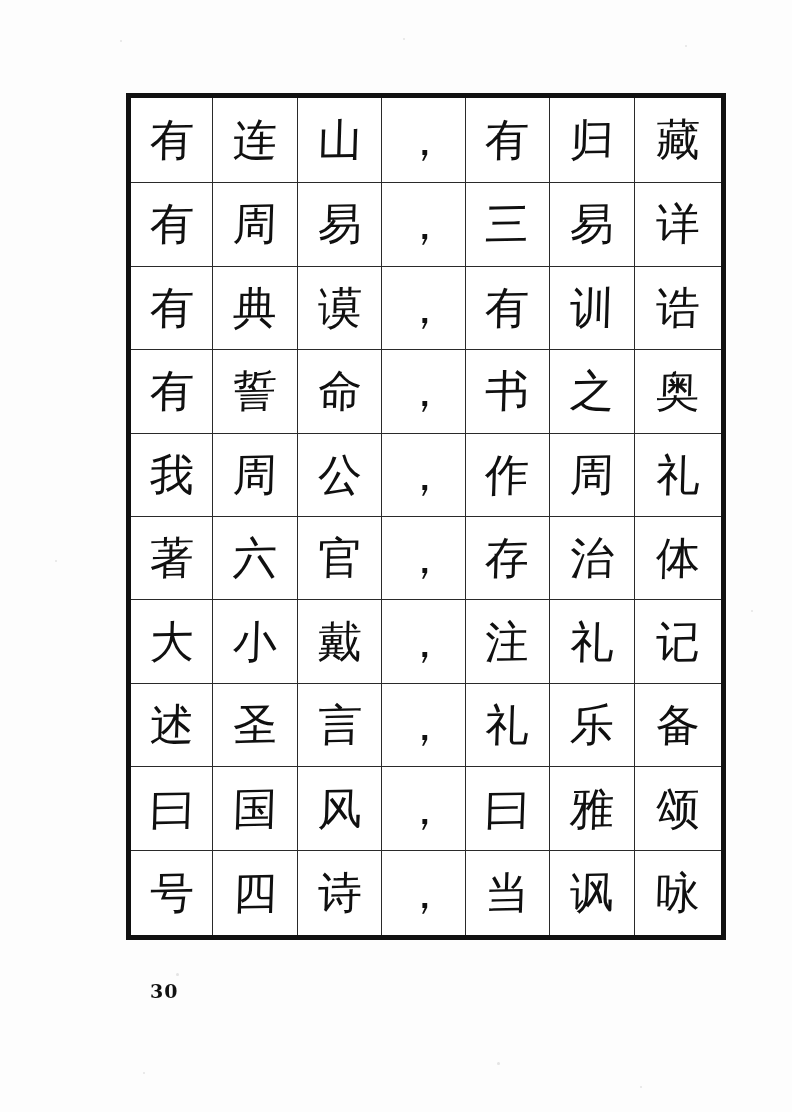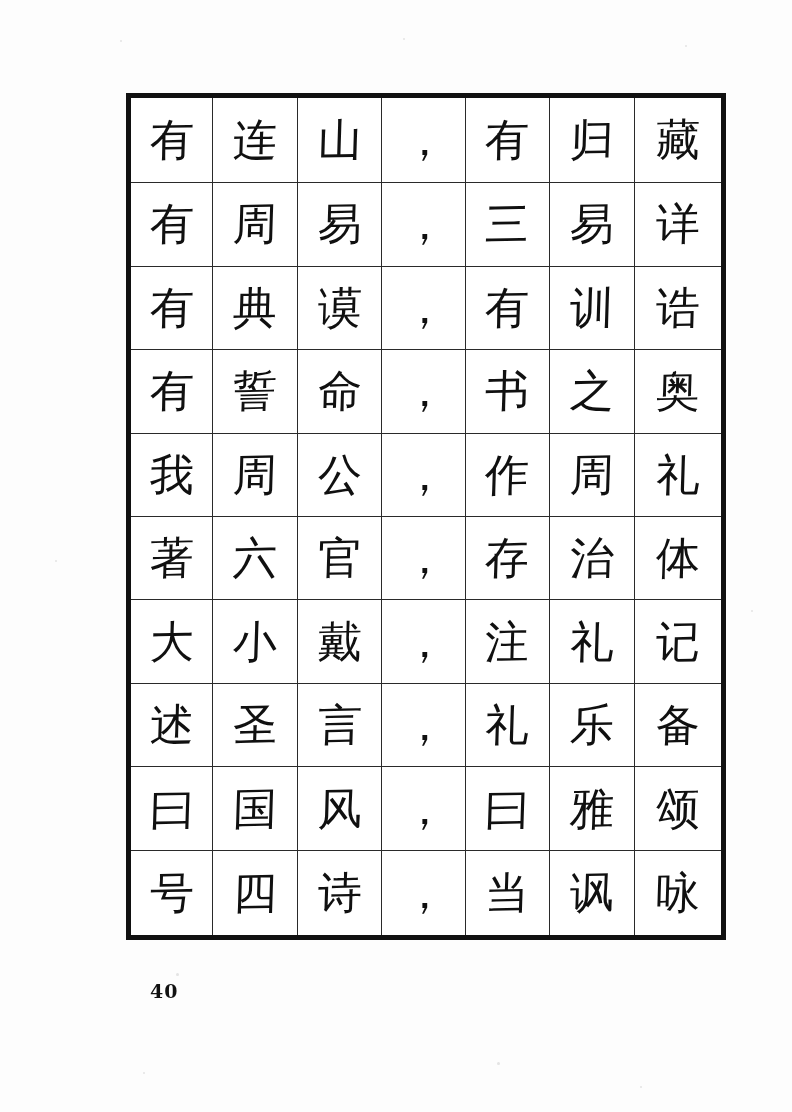--- a/index.html
+++ b/index.html
@@ -201,14 +201,14 @@
           <td><span class="glyph">诗</span></td>
           <td class="punct"><span class="glyph">，</span></td>
           <td><span class="glyph">当</span></td>
           <td><span class="glyph">讽</span></td>
           <td><span class="glyph">咏</span></td>
         </tr>
       </tbody>
     </table>
   </div>
 
-  <div class="page-number">40</div>
+  <div class="page-number">30</div>
 </div>
 
 </body></html>

